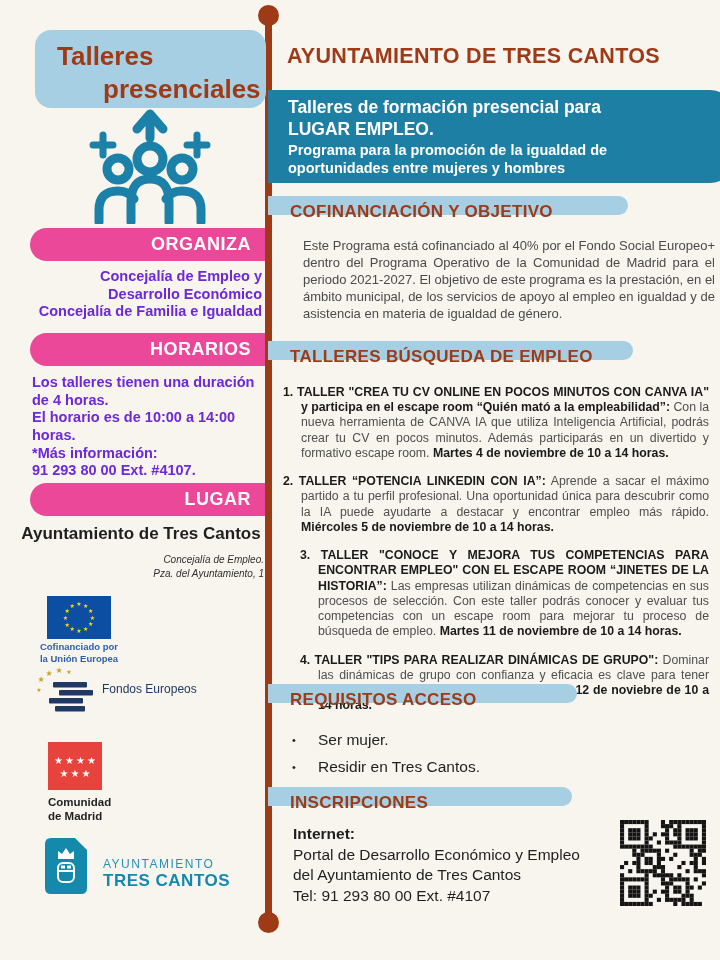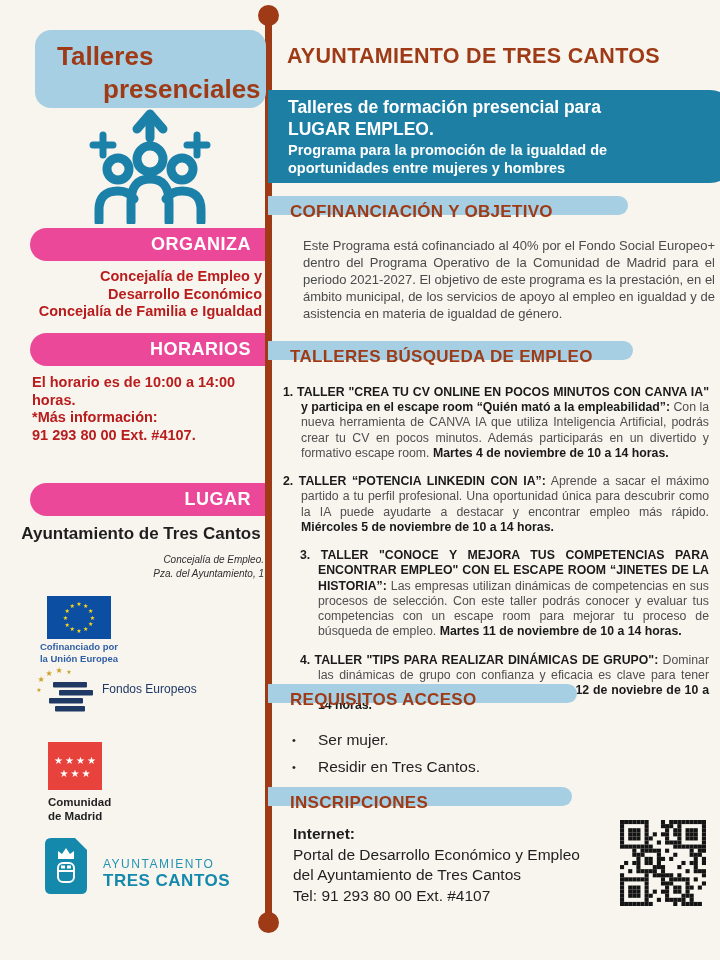--- a/index.html
+++ b/index.html
@@ -13,21 +13,21 @@
 
   
   .title-box{left:35px;top:30px;width:231px;height:78px;background:#A6CFE3;border-radius:16px;
              color:#9E3A16;font-weight:bold;font-size:26px;line-height:1.25;padding-top:10px;box-sizing:border-box;}
   .title-box .l1{margin-left:22px;}
   .title-box .l2{margin-left:68px;}
 
   .bar-left{left:30px;width:235px;height:33px;background:#ec4899;border-radius:17px 0 0 17px;
             color:#fff;font-weight:bold;font-size:18px;line-height:33px;text-align:right;
             padding-right:14px;box-sizing:border-box;letter-spacing:0.5px;}
-  .side-text{color:#b91c1c;font-weight:bold;font-size:14.5px;line-height:1.22;}
+  .side-text{color:#6d28d9;font-weight:bold;font-size:14.5px;line-height:1.22;}
   .right-al{text-align:right;}
 
   .venue{left:18px;top:524px;width:246px;text-align:center;font-weight:bold;font-size:17px;color:#1F1F1F;}
   .address{left:18px;top:553px;width:246px;text-align:right;font-style:italic;font-size:10px;
            color:#2F2F2F;line-height:1.35;}
 
   .eu-caption{left:38px;top:641px;width:82px;text-align:center;color:#2F5FA5;font-weight:bold;
               font-size:9.5px;line-height:1.25;}
   .fondos-label{left:102px;top:682px;font-size:12px;color:#1F3864;}
   .madrid-caption{left:48px;top:795px;font-weight:bold;font-size:11.5px;color:#1F1F1F;line-height:1.25;}
@@ -98,20 +98,21 @@
   <div class="abs side-text right-al" style="left:10px;top:268px;width:252px;">
     <div>Concejalía de Empleo y</div>
     <div>Desarrollo Económico</div>
     <div>Concejalía de Familia e Igualdad</div>
   </div>
 
   <div class="abs bar-left" style="top:333px;">
     <span>HORARIOS</span>
   </div>
   <div class="abs side-text" style="left:32px;top:374px;width:232px;">
+    <div>Los talleres tienen una duración de 4 horas.</div>
     <div>El horario es de 10:00 a 14:00 horas.</div>
     <div>*Más información:</div>
     <div>91 293 80 00 Ext. #4107.</div>
   </div>
 
   <div class="abs bar-left" style="top:483px;">
     <span>LUGAR</span>
   </div>
   <div class="abs venue">Ayuntamiento de Tres Cantos</div>
   <div class="abs address">

